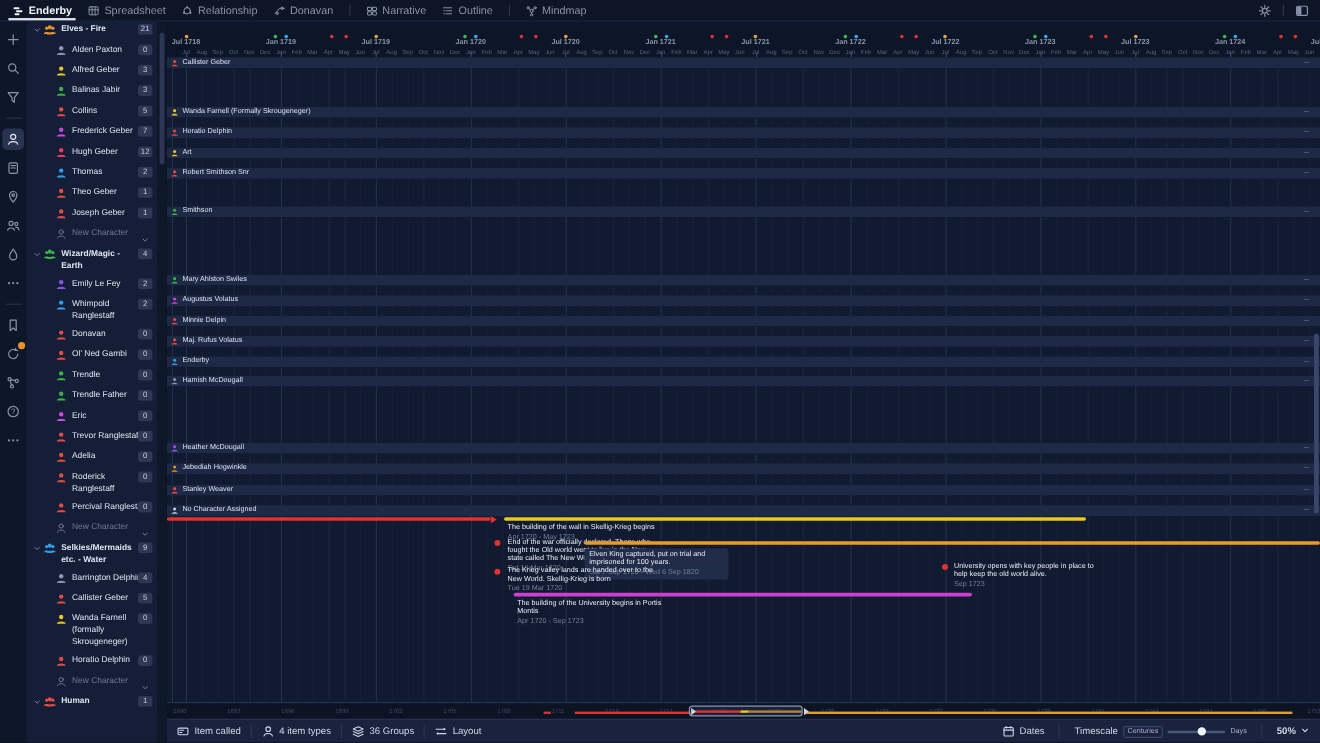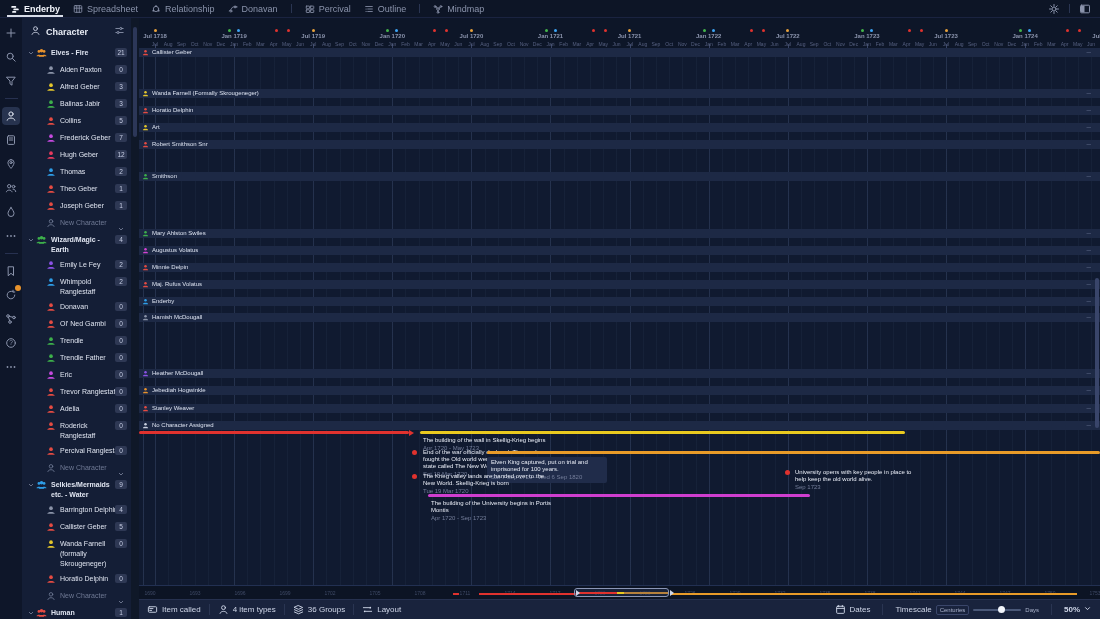--- a/index.html
+++ b/index.html
@@ -133,21 +133,21 @@
         <div class="tbar-div"></div>
         <div class="tab">
           <span class="ic" style="height: 10px; width: 10px;">
             <svg viewBox="0 0 12 12" width="10" height="10" fill="none" stroke="currentColor" stroke-width="1" stroke-linecap="round" stroke-linejoin="round">
               <rect x="1.5" y="2.5" width="4" height="3.2" rx="0.5"></rect>
               <rect x="6.5" y="2.5" width="4" height="3.2" rx="0.5"></rect>
               <rect x="1.5" y="7" width="4" height="3.2" rx="0.5"></rect>
               <rect x="6.5" y="7" width="4" height="3.2" rx="0.5"></rect>
             </svg>
           </span>
-          <span>Percival</span>
+          <span>Narrative</span>
         </div>
         <div class="tab">
           <span class="ic" style="height: 10px; width: 10px;">
             <svg viewBox="0 0 12 12" width="10" height="10" fill="none" stroke="currentColor" stroke-width="1" stroke-linecap="round" stroke-linejoin="round">
               <line x1="2" y1="3" x2="10" y2="3"></line>
               <line x1="4.5" y1="6" x2="10" y2="6"></line>
               <line x1="4.5" y1="9" x2="10" y2="9"></line>
               <circle cx="2.5" cy="6" r="0.7" fill="currentColor" stroke="none"></circle>
               <circle cx="2.5" cy="9" r="0.7" fill="currentColor" stroke="none"></circle>
             </svg>
@@ -302,38 +302,20 @@
         <span class="ic" style="height: 12px; width: 12px;">
           <svg viewBox="0 0 12 12" width="12" height="12" fill="none" stroke="currentColor" stroke-width="1" stroke-linecap="round" stroke-linejoin="round">
             <circle cx="2.5" cy="6" r="0.9" fill="currentColor" stroke="none"></circle>
             <circle cx="6" cy="6" r="0.9" fill="currentColor" stroke="none"></circle>
             <circle cx="9.5" cy="6" r="0.9" fill="currentColor" stroke="none"></circle>
           </svg>
         </span>
       </div>
     </div>
   <div id="sidebar">
-    <div id="sb-head">
-      <span id="sb-head-ic"><span class="ic" style="height: 11px; width: 11px; color: rgb(200, 207, 224);">
-            <svg viewBox="0 0 12 12" width="11" height="11" fill="none" stroke="currentColor" stroke-width="1" stroke-linecap="round" stroke-linejoin="round">
-              <circle cx="6" cy="4" r="2.1"></circle>
-              <path d="M2.2 10.2c.5-3 7.1-3 7.6 0"></path>
-            </svg>
-          </span></span>
-      <span>Character</span>
-      <span class="spacer"></span>
-      <span id="sb-head-settings"><span class="ic" style="height: 11px; width: 11px; color: rgb(138, 147, 171);">
-            <svg viewBox="0 0 12 12" width="11" height="11" fill="none" stroke="currentColor" stroke-width="1" stroke-linecap="round" stroke-linejoin="round">
-              <line x1="2" y1="3.8" x2="10" y2="3.8"></line>
-              <line x1="2" y1="8.2" x2="10" y2="8.2"></line>
-              <circle cx="7.5" cy="3.8" r="1.2" fill="#141e36"></circle>
-              <circle cx="4.5" cy="8.2" r="1.2" fill="#141e36"></circle>
-            </svg>
-          </span></span>
-    </div>
     <div id="sb-rows">
         <div class="sb-row group">
           <span class="chev">
             <svg viewBox="0 0 12 12" width="8" height="8" fill="none" stroke="currentColor" stroke-width="1.2">
               <path d="M3 4.5l3 3 3-3"></path>
             </svg>
           </span>
           <span class="ic" style="height: 11px; width: 11px; color: rgb(232, 146, 44);">
             <svg viewBox="0 0 12 12" width="11" height="11" fill="none" stroke="currentColor" stroke-width="1" stroke-linecap="round" stroke-linejoin="round">
               <circle cx="3.2" cy="3.8" r="1.5" fill="currentColor" stroke="none"></circle>

